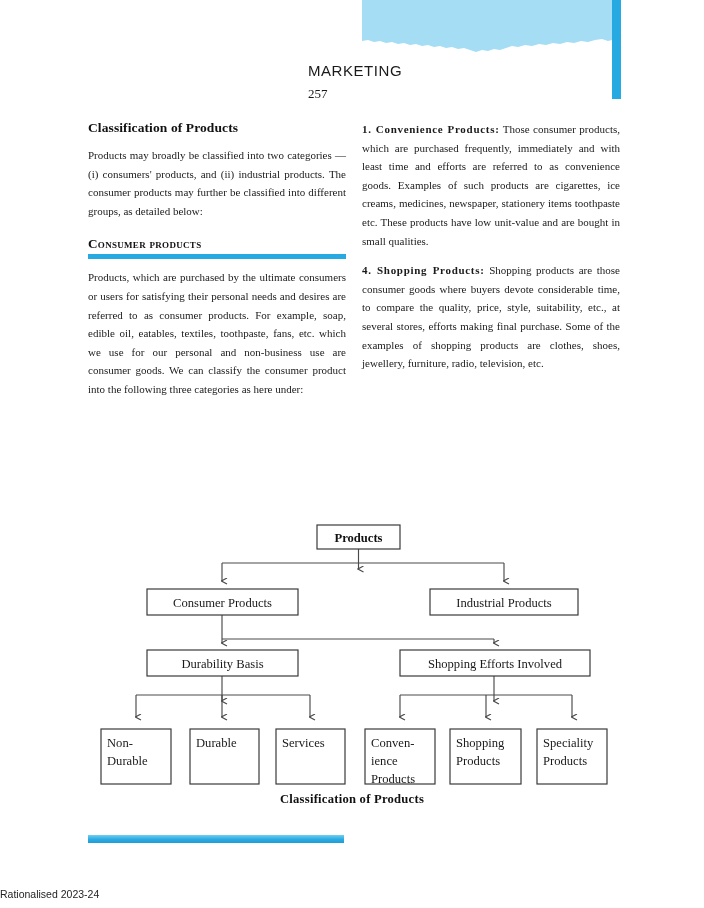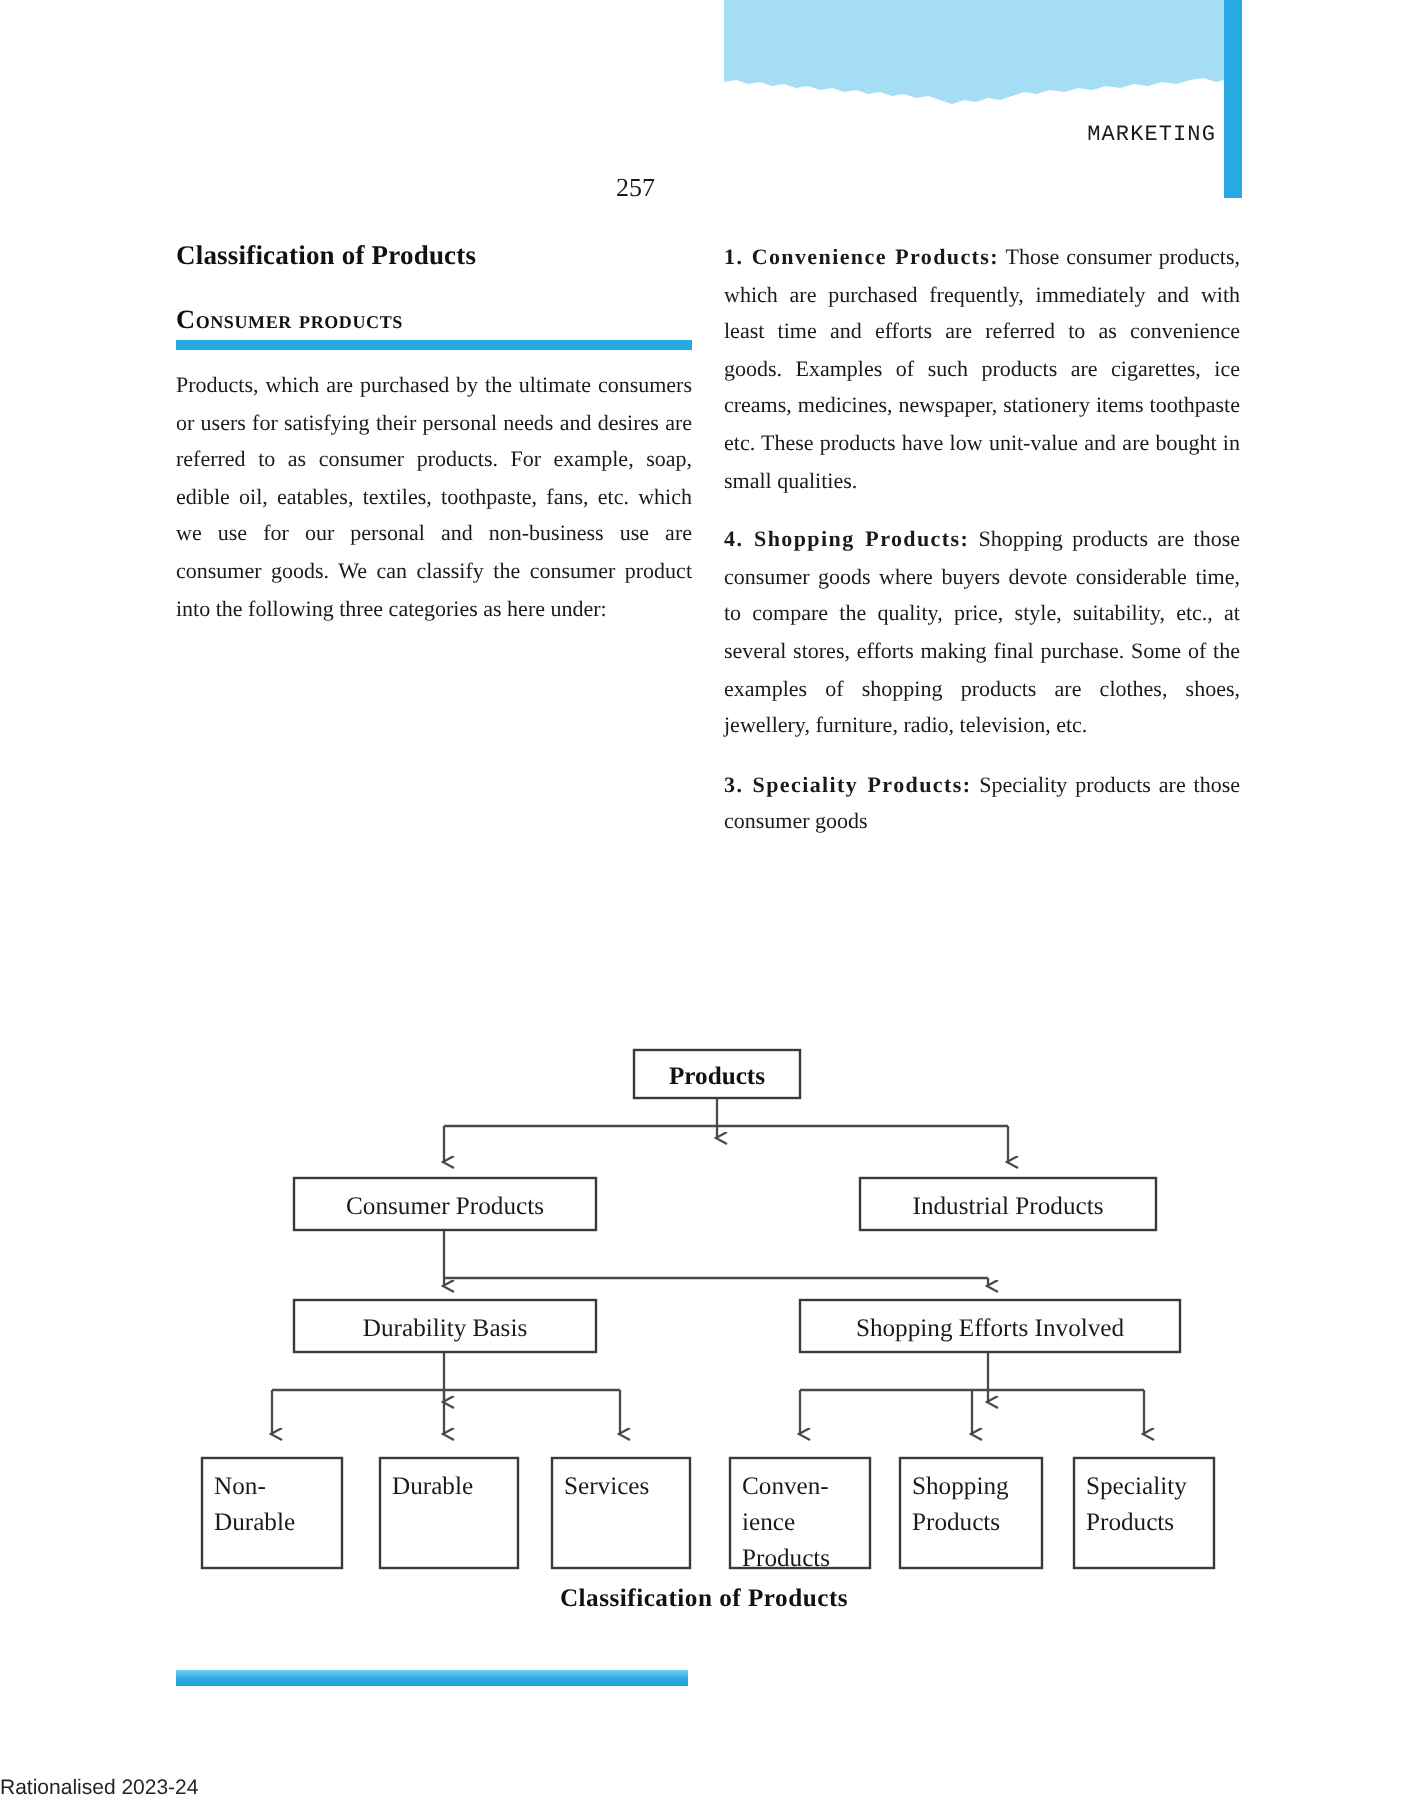--- a/index.html
+++ b/index.html
@@ -30,23 +30,22 @@
     top: 0;
     width: 9px;
     height: 99px;
     background: #27aae1;
   }
   #running-head {
     position: absolute;
     right: 96px;
     top: 62px;
     width: 300px;
-    text-align: right;
-    font-family: Liberation Mono, monospace;
-    font-size: 11px;
+    font-family: Liberation Sans, sans-serif;
+    font-size: 15px;
     letter-spacing: 0.55px;
     color: #1a1a1a;
   }
   #page-number {
     position: absolute;
     right: 96px;
     top: 86px;
     width: 300px;
     text-align: left;
     font-size: 13px;
@@ -178,39 +177,37 @@
              L84,48 L78,46 L72,47 L66,45 L60,46 L54,44 L48,45 L42,43 L36,44 L30,42
              L24,43 L18,41 L12,42 L6,40 L0,41 Z" fill="#a5ddf5"></path>
   </svg>
 </div>
 <div id="header-vertical-bar"></div>
 <div id="running-head">MARKETING</div>
 <div id="page-number">257</div>
 
 <div class="column" id="left-column">
   <h2 class="section-heading">Classification of Products</h2>
+  <p class="body-par">Products may broadly be classified into two categories — (i) consumers' products, and (ii) industrial products. The consumer products may further be classified into different groups, as detailed below:</p>
 
   <div class="subhead-block">
     <h3 class="subhead">Consumer Products</h3>
     <div class="subhead-rule"></div>
   </div>
 
   <p class="body-par">Products, which are purchased by the ultimate consumers or users for satisfying their personal needs and desires are referred to as consumer products. For example, soap, edible oil, eatables, textiles, toothpaste, fans, etc. which we use for our personal and non-business use are consumer goods. We can classify the consumer product into the following three categories as here under:</p>
 </div>
 
 <div class="column" id="right-column">
   <p class="body-par">
     <span class="run-in-label">1. Convenience Products:</span><span> Those consumer products, which are purchased frequently, immediately and with least time and efforts are referred to as convenience goods. Examples of such products are cigarettes, ice creams, medicines, newspaper, stationery items toothpaste etc. These products have low unit-value and are bought in small qualities.</span>
   </p>
   <p class="body-par">
     <span class="run-in-label">4. Shopping Products:</span><span> Shopping products are those consumer goods where buyers devote considerable time, to compare the quality, price, style, suitability, etc., at several stores, efforts making final purchase. Some of the examples of shopping products are clothes, shoes, jewellery, furniture, radio, television, etc.</span>
   </p>
-  <p class="body-par">
-    <span class="run-in-label">3. Speciality Products:</span><span> Speciality products are those consumer goods</span>
-  </p>
 </div>
 
 <div id="diagram">
   <svg id="diagram-svg" width="704" height="300" viewBox="0 0 704 300" xmlns="http://www.w3.org/2000/svg">
     <defs>
       <marker id="arrowhead" markerWidth="7" markerHeight="7" refX="3" refY="5.6" orient="auto" markerUnits="userSpaceOnUse">
         <path d="M0,0.6 L3,6.2 L6,0.6" fill="none" stroke="#4a4a4a" stroke-width="1.15"></path>
       </marker>
     </defs>
 

